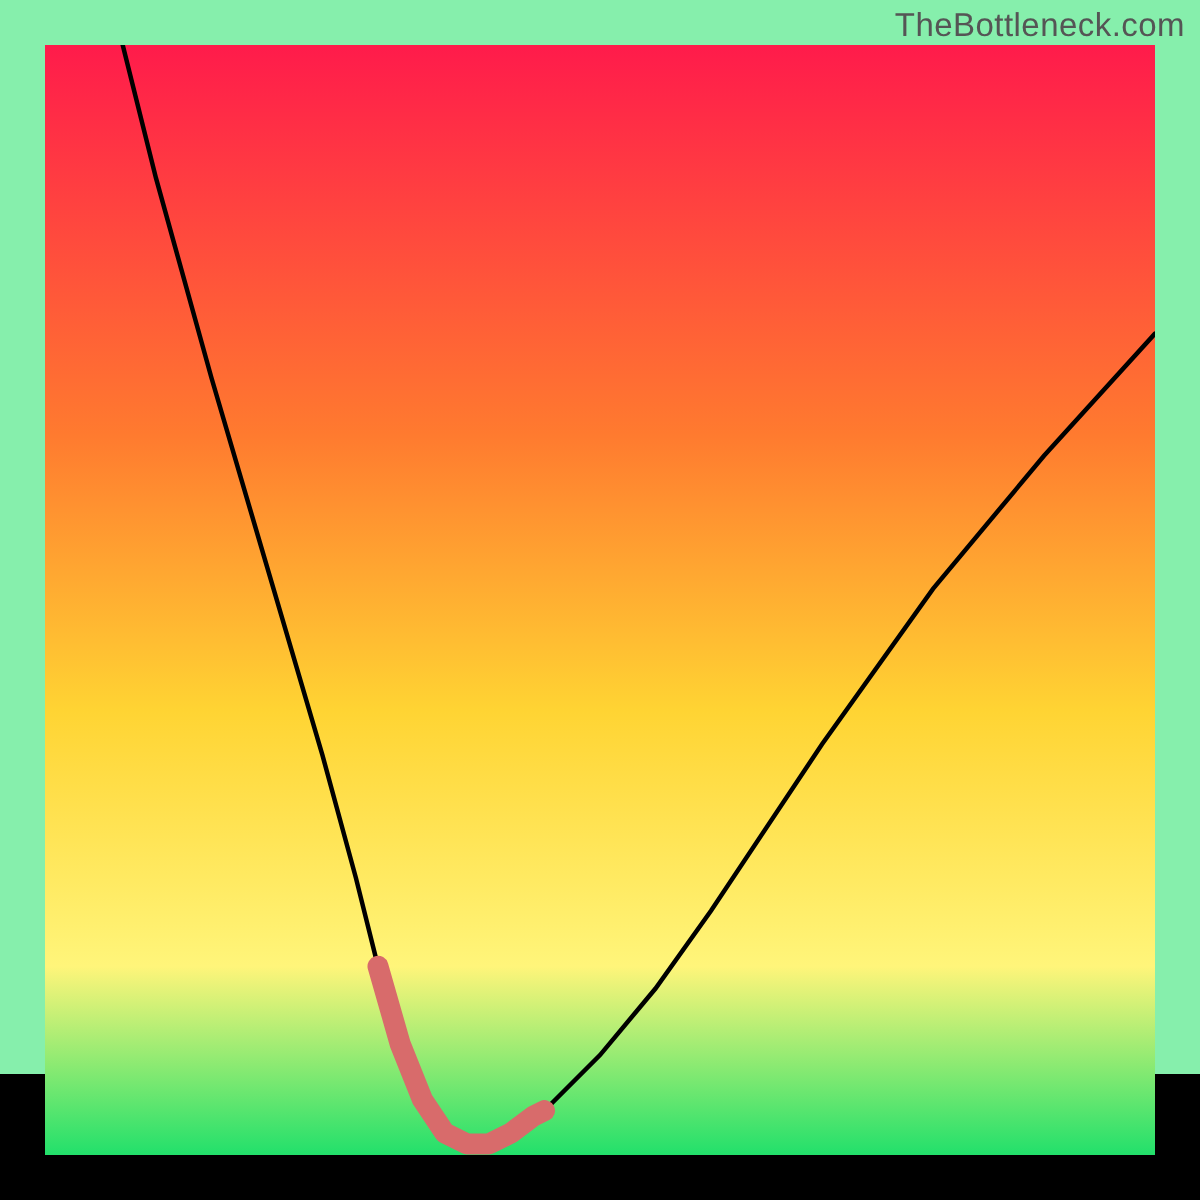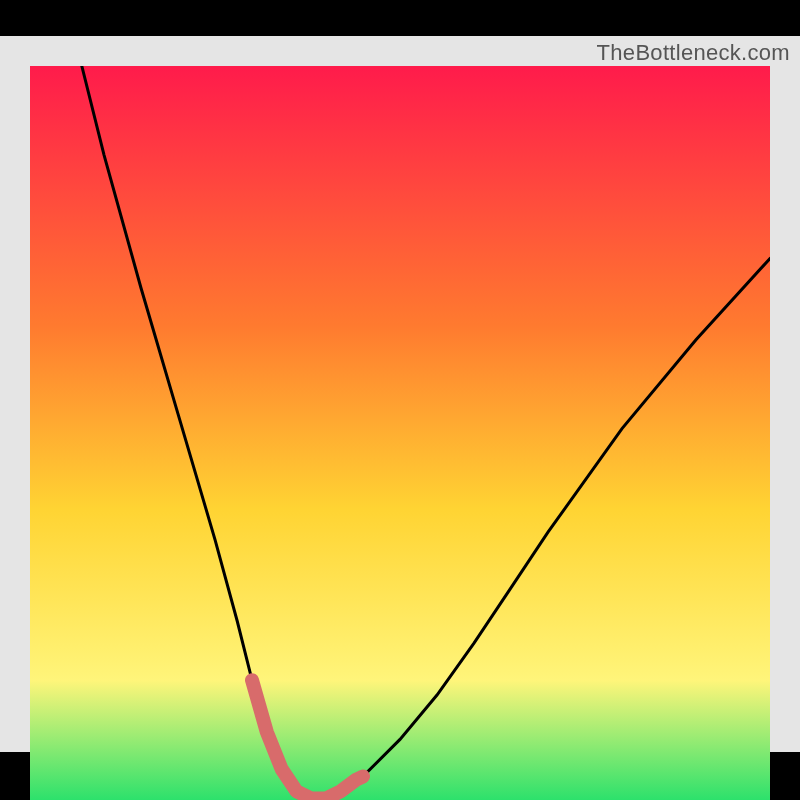--- a/index.html
+++ b/index.html
@@ -9,22 +9,21 @@
     height: 800px;
     background: #000;
     font-family: Arial, Helvetica, sans-serif;
   }
   .frame {
     position: absolute;
     left: 0;
     top: 0;
     width: 800px;
     height: 716px;
-    background: #e5e5e5;
-    margin-top: 36px;
+    background: #86efac;
   }
   .plot {
     position: absolute;
     left: 30px;
     top: 30px;
     width: 740px;
     height: 740px;
     overflow: hidden;
   }
   .watermark {

